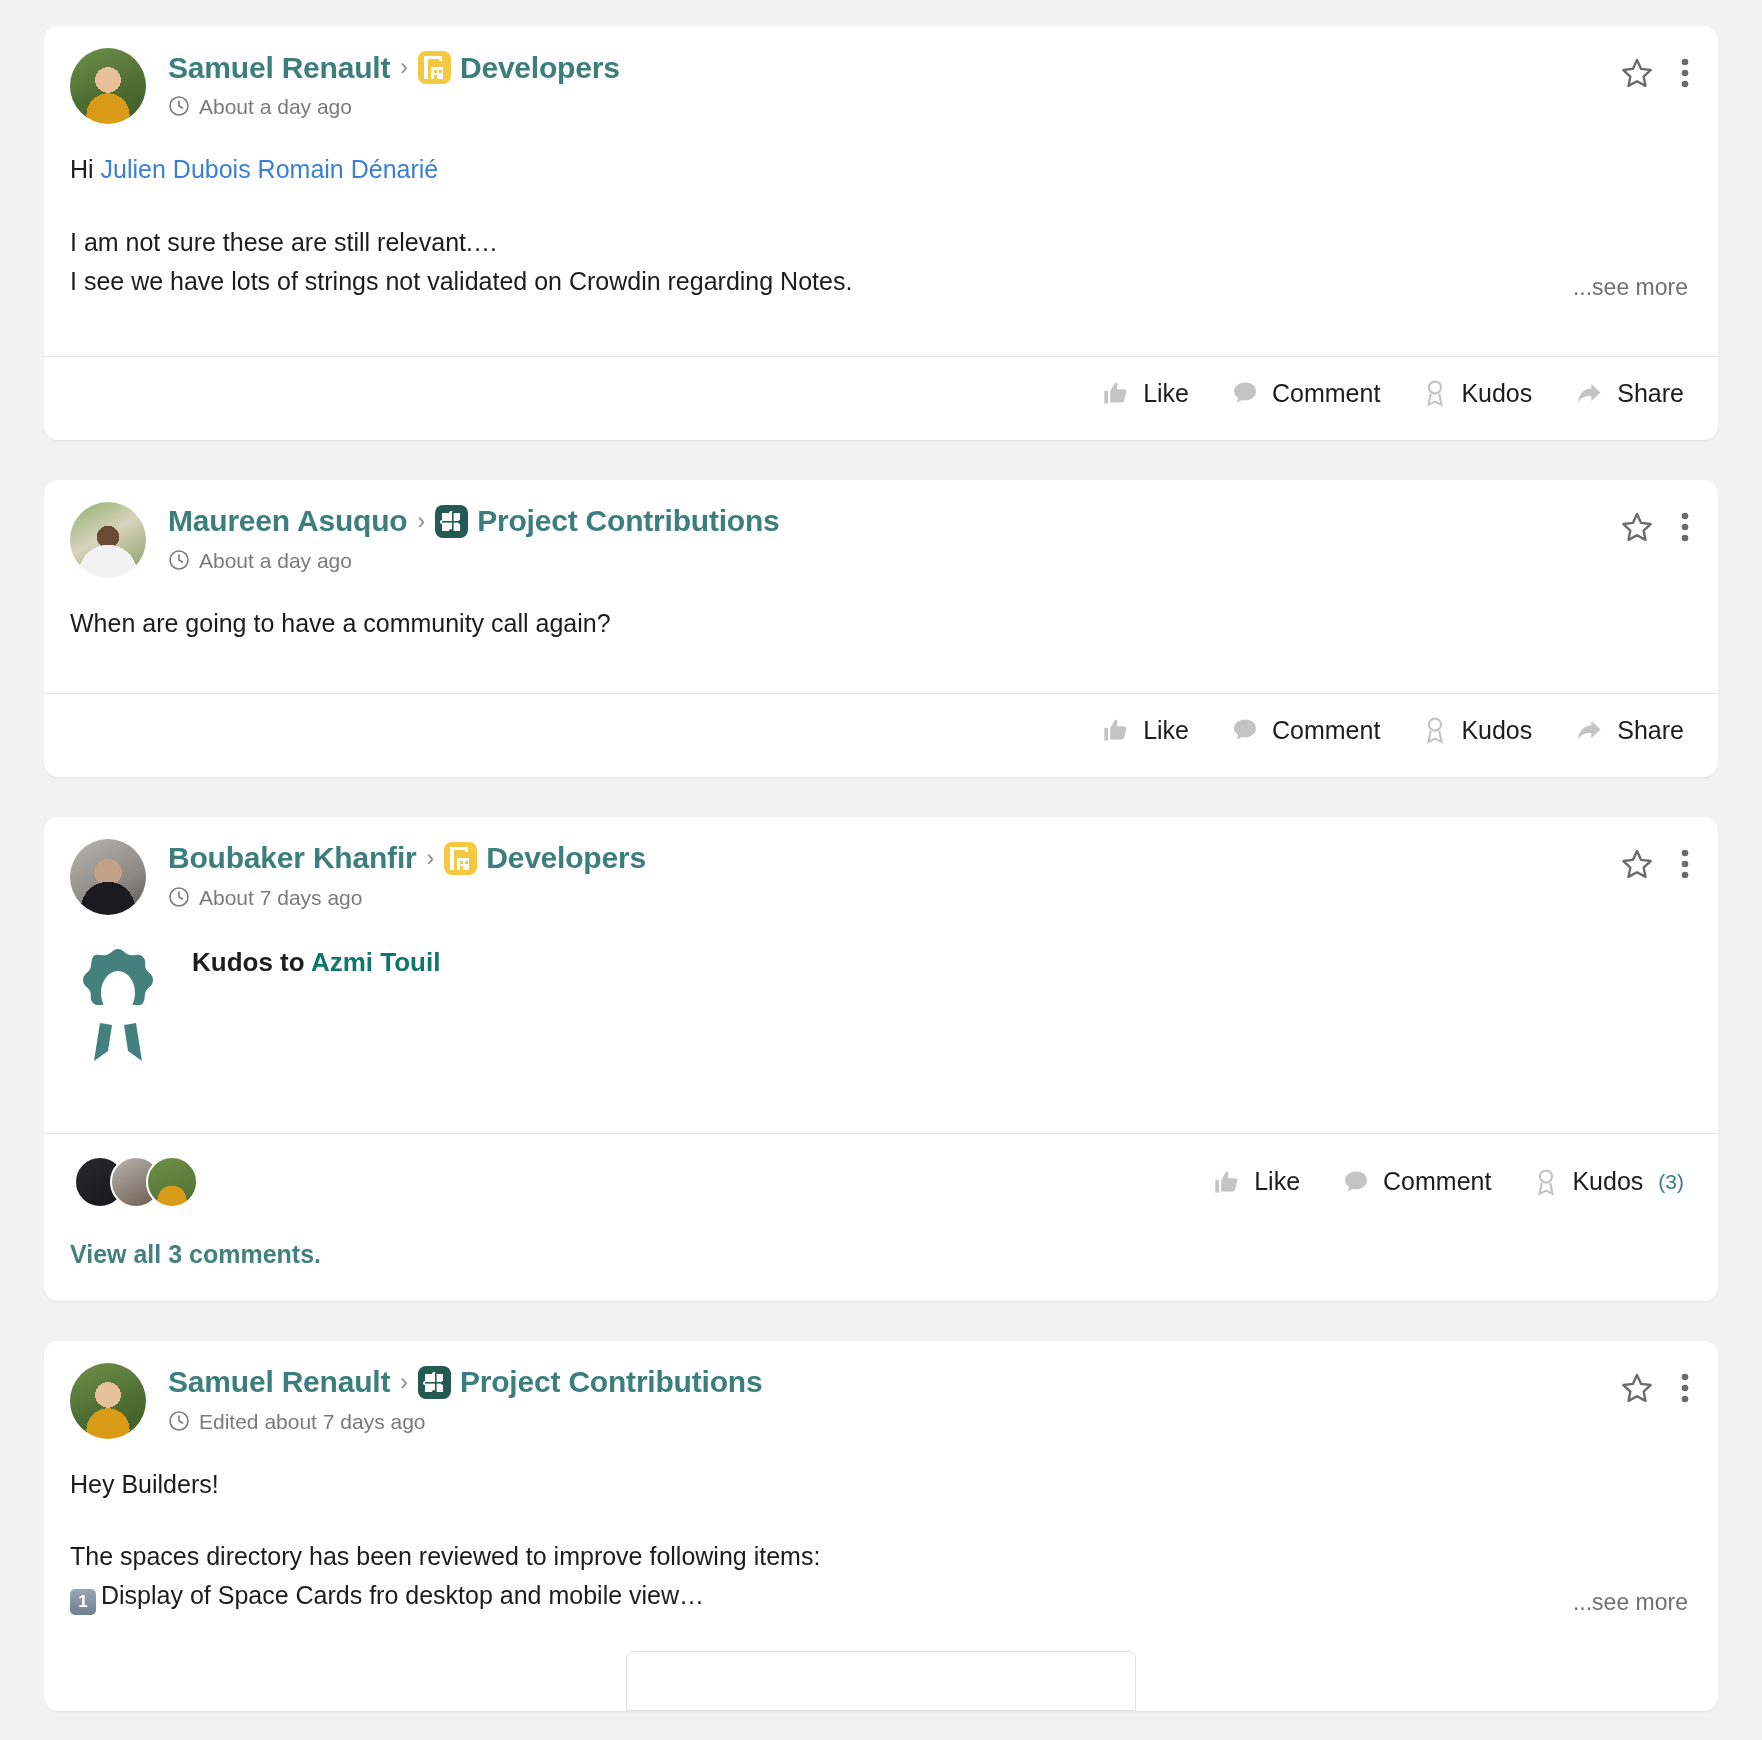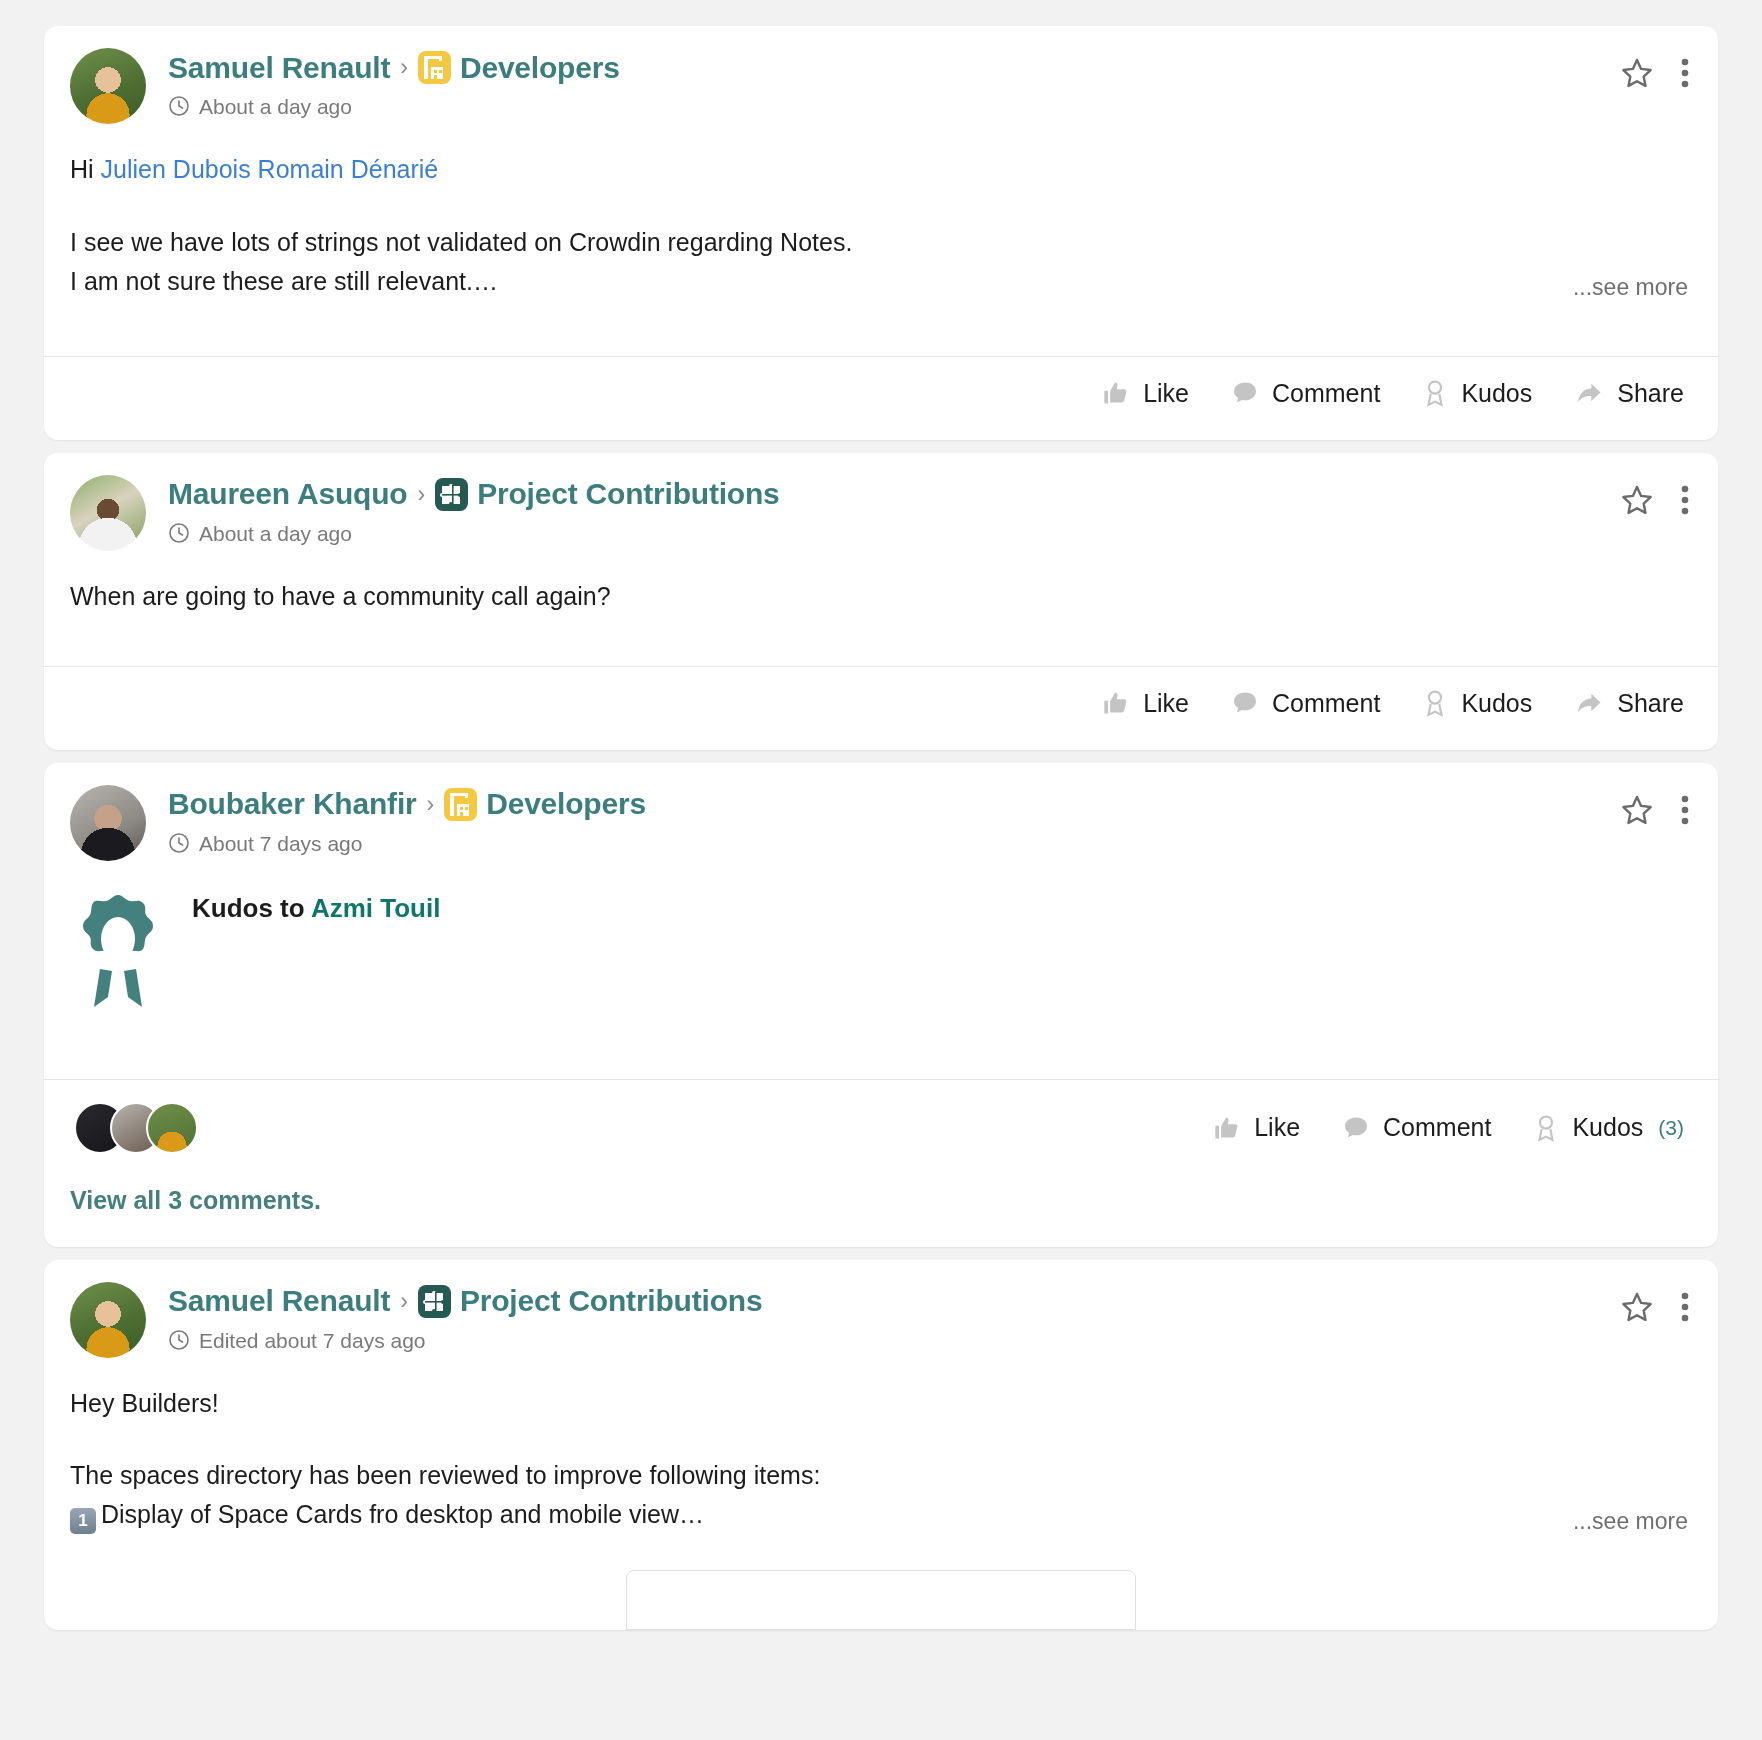--- a/index.html
+++ b/index.html
@@ -9,21 +9,21 @@
     height: 1740px;
     background: #f2f2f2;
     font-family: "Liberation Sans", sans-serif;
     overflow: hidden;
   }
 
   .feed {
     padding: 26px 44px 0 44px;
     display: flex;
     flex-direction: column;
-    gap: 13px;
+    gap: 40px;
   }
 
   .post {
     background: #ffffff;
     border-radius: 14px;
     box-shadow: 0 1px 2px rgba(0,0,0,0.07);
     overflow: hidden;
   }
 
   
@@ -306,22 +306,22 @@
             <circle cx="5" cy="17" r="3.3" fill="#6b6b6b"></circle>
             <circle cx="5" cy="28" r="3.3" fill="#6b6b6b"></circle>
           </svg>
         </button>
       </div>
     </div>
 
     <div class="post-body">
       <p><span>Hi </span><span class="mention">Julien Dubois Romain Dénarié</span></p>
       <div class="body-gap"></div>
+      <p>I am not sure these are still relevant.…</p>
       <p>I see we have lots of strings not validated on Crowdin regarding Notes.</p>
-      <p>I am not sure these are still relevant.…</p>
       <div class="see-more-row">
         <span class="see-more">...see more</span>
       </div>
       <div class="body-spacer"></div>
     </div>
 
     <div class="divider"></div>
 
     <div class="post-footer">
       <div class="action">

